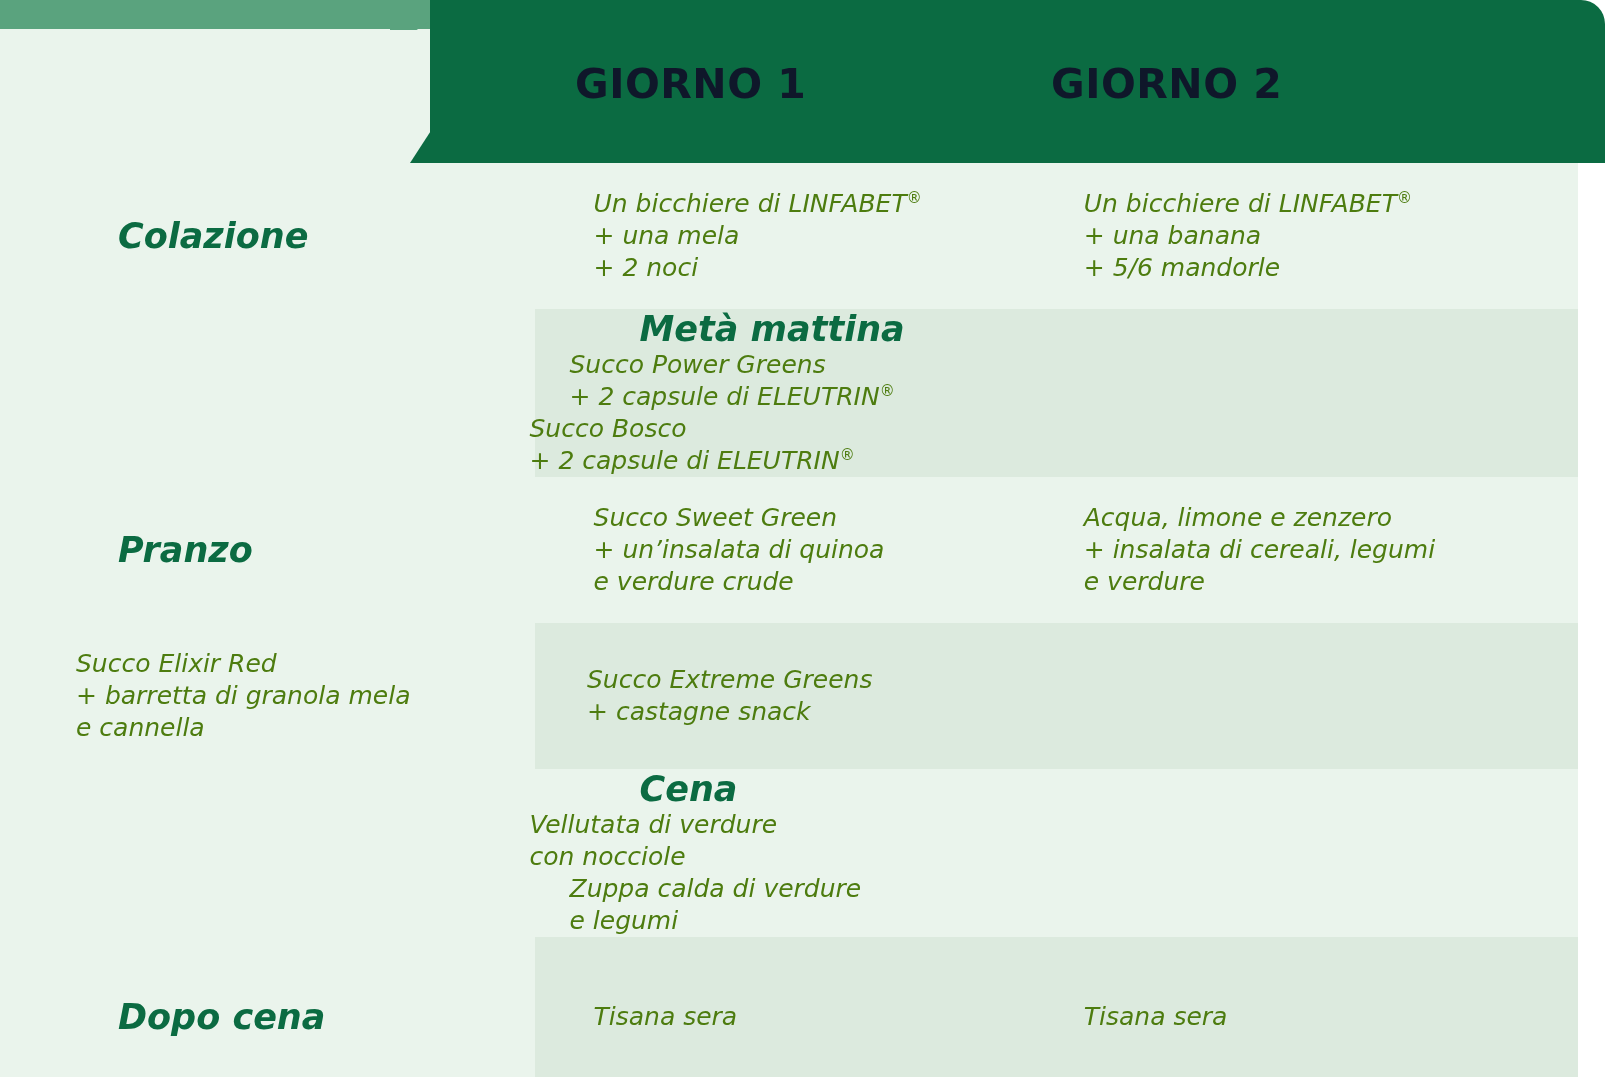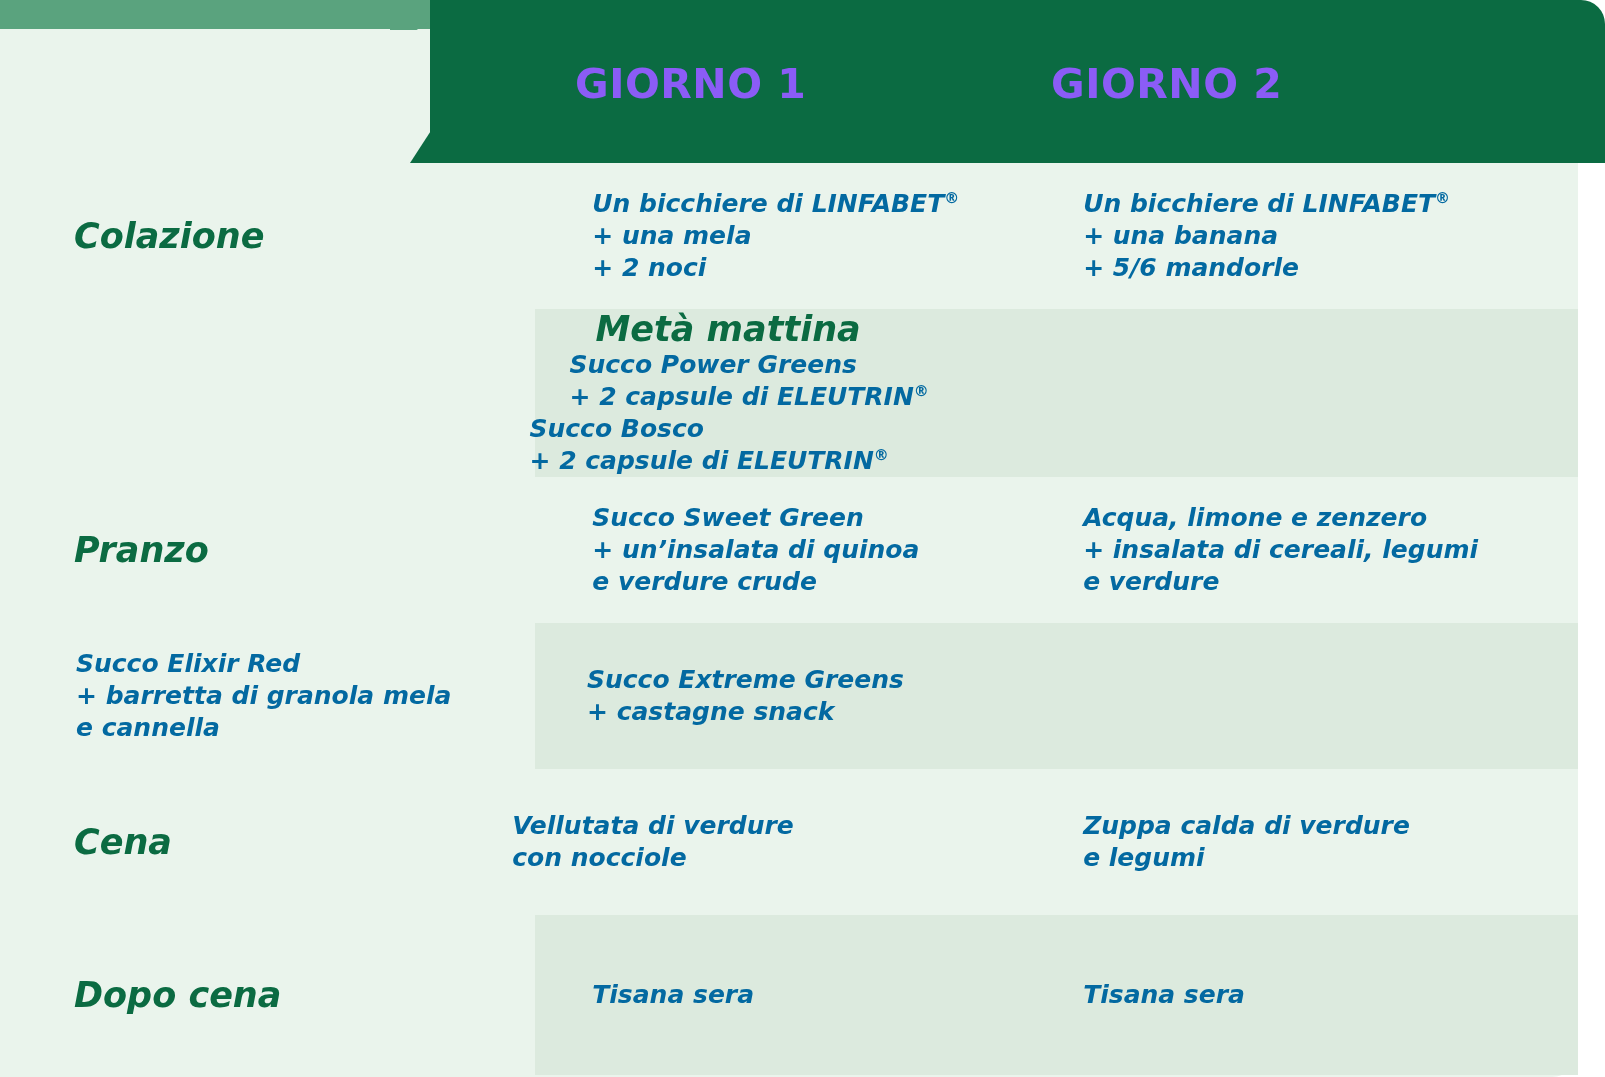--- a/index.html
+++ b/index.html
@@ -75,21 +75,21 @@
   .header-titles {
     position: absolute;
     left: 430px;
     top: 0;
     width: 1175px;
     height: 163px;
     display: flex;
     align-items: center;
   }
   .header-cell {
-    color: #8b5cf6;
+    color: #0f172a;
     font-size: 41px;
     font-weight: bold;
     letter-spacing: 0.5px;
     font-family: "DejaVu Sans", sans-serif;
   }
   .header-cell.day1 {
     position: absolute;
     left: 145px;
     top: 60px;
   }
@@ -117,41 +117,40 @@
     left: 535px;
     top: 0;
     right: 0;
     bottom: 0;
     background: #dceade;
   }
   .row-label {
     position: relative;
     width: 535px;
     box-sizing: border-box;
-    padding-left: 74px;
+    padding-left: 118px;
     color: #0b6b42;
     font-size: 35px;
     font-weight: bold;
     font-style: italic;
     font-family: "DejaVu Sans", sans-serif;
     z-index: 2;
   }
   .cell {
     position: relative;
     width: 515px;
     box-sizing: border-box;
     padding-right: 20px;
-    color: #0369a1;
+    color: #4d7c0f;
     font-size: 25px;
     font-style: italic;
     line-height: 1.28;
     font-family: "DejaVu Sans", sans-serif;
     white-space: pre-line;
     z-index: 2;
-    font-weight: bold;
   }
   .cell.c1 { margin-left: 76px; }
   .cell.c2 { margin-left: -4px; }
 
   sup.reg {
     font-size: 15px;
     vertical-align: super;
   }
 </style>
 </head>
@@ -198,21 +197,21 @@
 
     <div class="row stripe" style="min-height:146px;">
       <div class="stripe-bg"></div>
       <div class="cell c1">Succo Elixir Red
 + barretta di granola mela
 e cannella</div>
       <div class="cell c2">Succo Extreme Greens
 + castagne snack</div>
     </div>
 
-    <div class="row" style="min-height:146px;">
+    <div class="row" style="min-height:146px;flex-direction:column;">
       <div class="row-label">Cena</div>
       <div class="cell c2">Vellutata di verdure
 con nocciole</div>
       <div class="cell c1">Zuppa calda di verdure
 e legumi</div>
     </div>
 
     <div class="row stripe" style="min-height:160px;">
       <div class="stripe-bg"></div>
       <div class="row-label">Dopo cena</div>

